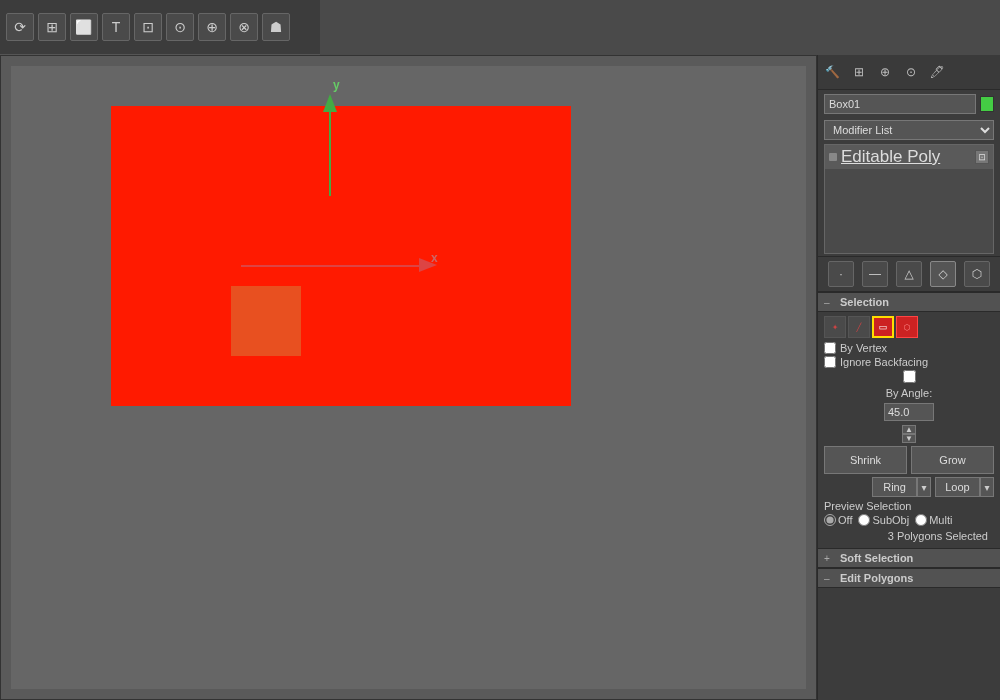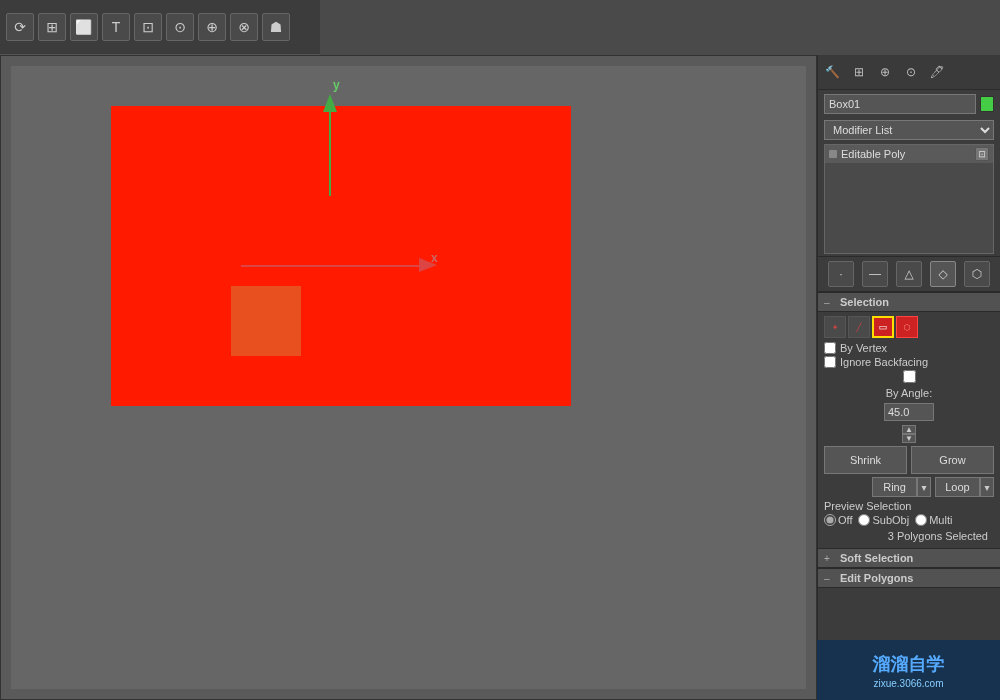--- a/index.html
+++ b/index.html
@@ -235,22 +235,23 @@
 
     .modifier-bullet {
       width: 8px;
       height: 8px;
       background: #888;
       border-radius: 1px;
     }
 
     .modifier-name {
       flex: 1;
-      font-size: 11px;
+      font-size: 17px;
       color: #ddd;
+      text-decoration: underline;
     }
 
     .modifier-icon-right {
       width: 14px;
       height: 14px;
       background: #777;
       border: 1px solid #555;
       display: flex;
       align-items: center;
       justify-content: center;
@@ -716,19 +717,15 @@
       <span class="section-toggle">+</span>
       <span class="section-title">Soft Selection</span>
     </div>
 
     <div id="edit-poly-header" class="section-header">
       <span class="section-toggle">–</span>
       <span class="section-title">Edit Polygons</span>
     </div>
 
 
-    <div id="watermark">
-      <div id="watermark-logo">溜溜自学</div>
-      <div id="watermark-text">zixue.3066.com</div>
-    </div>
 
   </div>
 </div>
 
 </body></html>

